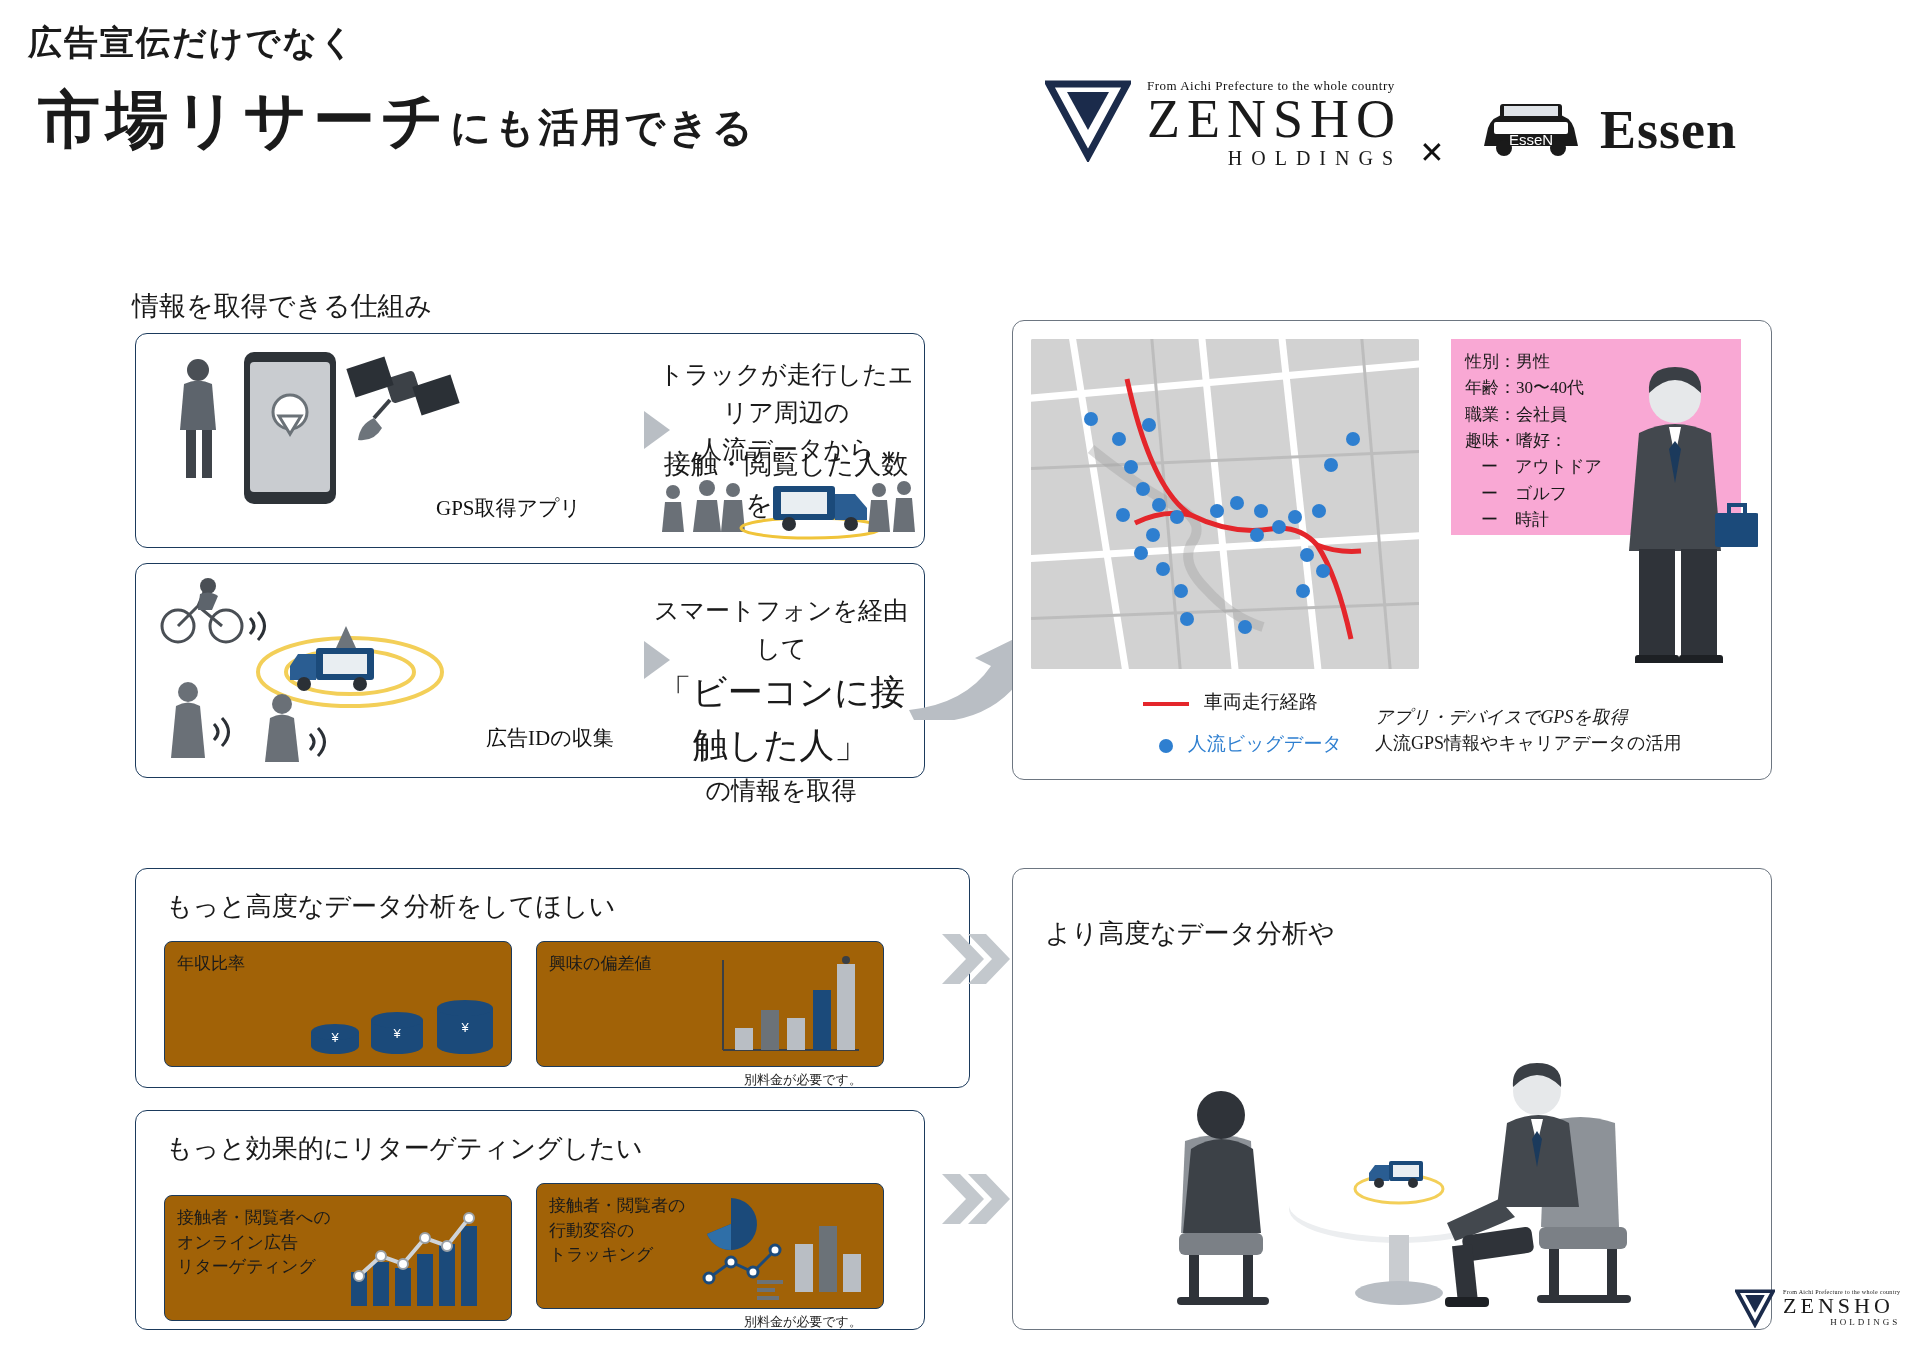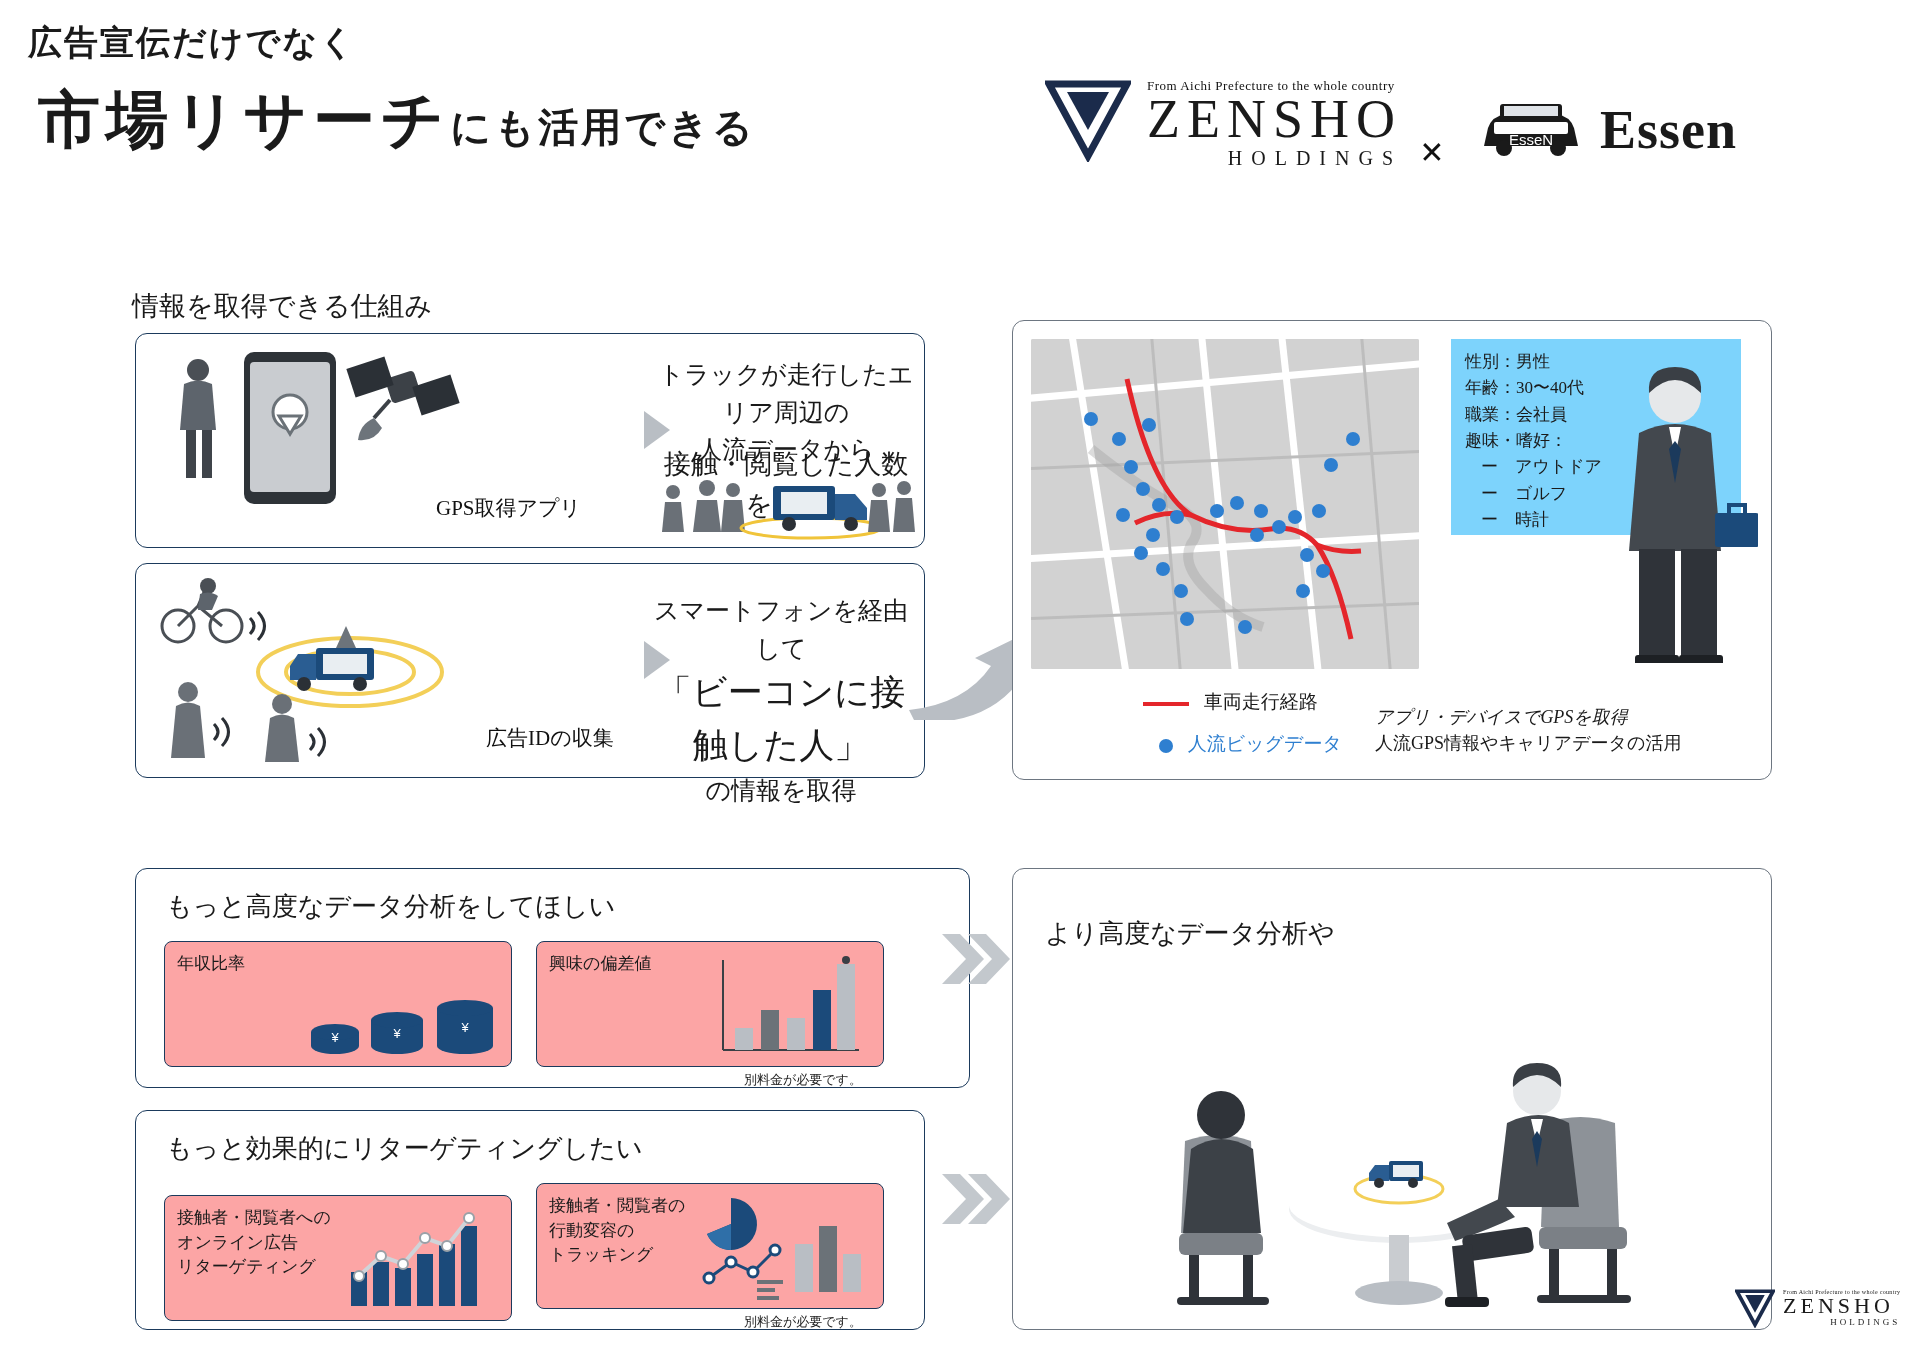--- a/index.html
+++ b/index.html
@@ -39,34 +39,34 @@
   
   #card1{left:135px;top:333px;width:790px;height:215px;}
   #card2{left:135px;top:563px;width:790px;height:215px;}
   .cap{position:absolute;font-size:21px;color:#111;}
   .txtblk{position:absolute;text-align:center;font-size:25px;line-height:1.5;}
   .arrowgray{position:absolute;width:0;height:0;border-left:26px solid #b9bec4;border-top:19px solid transparent;border-bottom:19px solid transparent;}
 
   
   #mappanel{left:1012px;top:320px;width:760px;height:460px;}
   #mapimg{position:absolute;left:18px;top:18px;width:388px;height:330px;background:#cfcfcf;overflow:hidden;border-radius:2px;}
-  #profilebox{position:absolute;left:438px;top:18px;width:290px;height:196px;background:#7dd3fc;}
+  #profilebox{position:absolute;left:438px;top:18px;width:290px;height:196px;background:#f9a8d4;}
   .pf{position:absolute;font-size:17px;line-height:1.55;left:14px;top:10px;}
   .legend{position:absolute;font-size:19px;}
   .legend .blue{color:#2e7fd0;}
   .legnote{position:absolute;font-size:18px;}
 
   
   #bigarrow{left:905px;top:600px;width:160px;height:120px;}
 
   
   #card3{left:135px;top:868px;width:835px;height:220px;}
   #card4{left:135px;top:1110px;width:790px;height:220px;}
   .cardtitle{position:absolute;left:30px;top:20px;font-size:26px;}
-  .subcard{position:absolute;border:1.4px solid #1b3a5c;border-radius:8px;background:#fca5a5;}
+  .subcard{position:absolute;border:1.4px solid #1b3a5c;border-radius:8px;background:#a16207;}
   .sctext{position:absolute;font-size:17px;line-height:1.45;left:12px;top:10px;}
   .fee{position:absolute;font-size:13px;color:#222;}
 
   
   .chev{position:absolute;}
 
   
   #panel-right{left:1012px;top:868px;width:760px;height:462px;}
   #pr-text{position:absolute;left:32px;top:42px;font-size:26px;line-height:1.75;}
 

